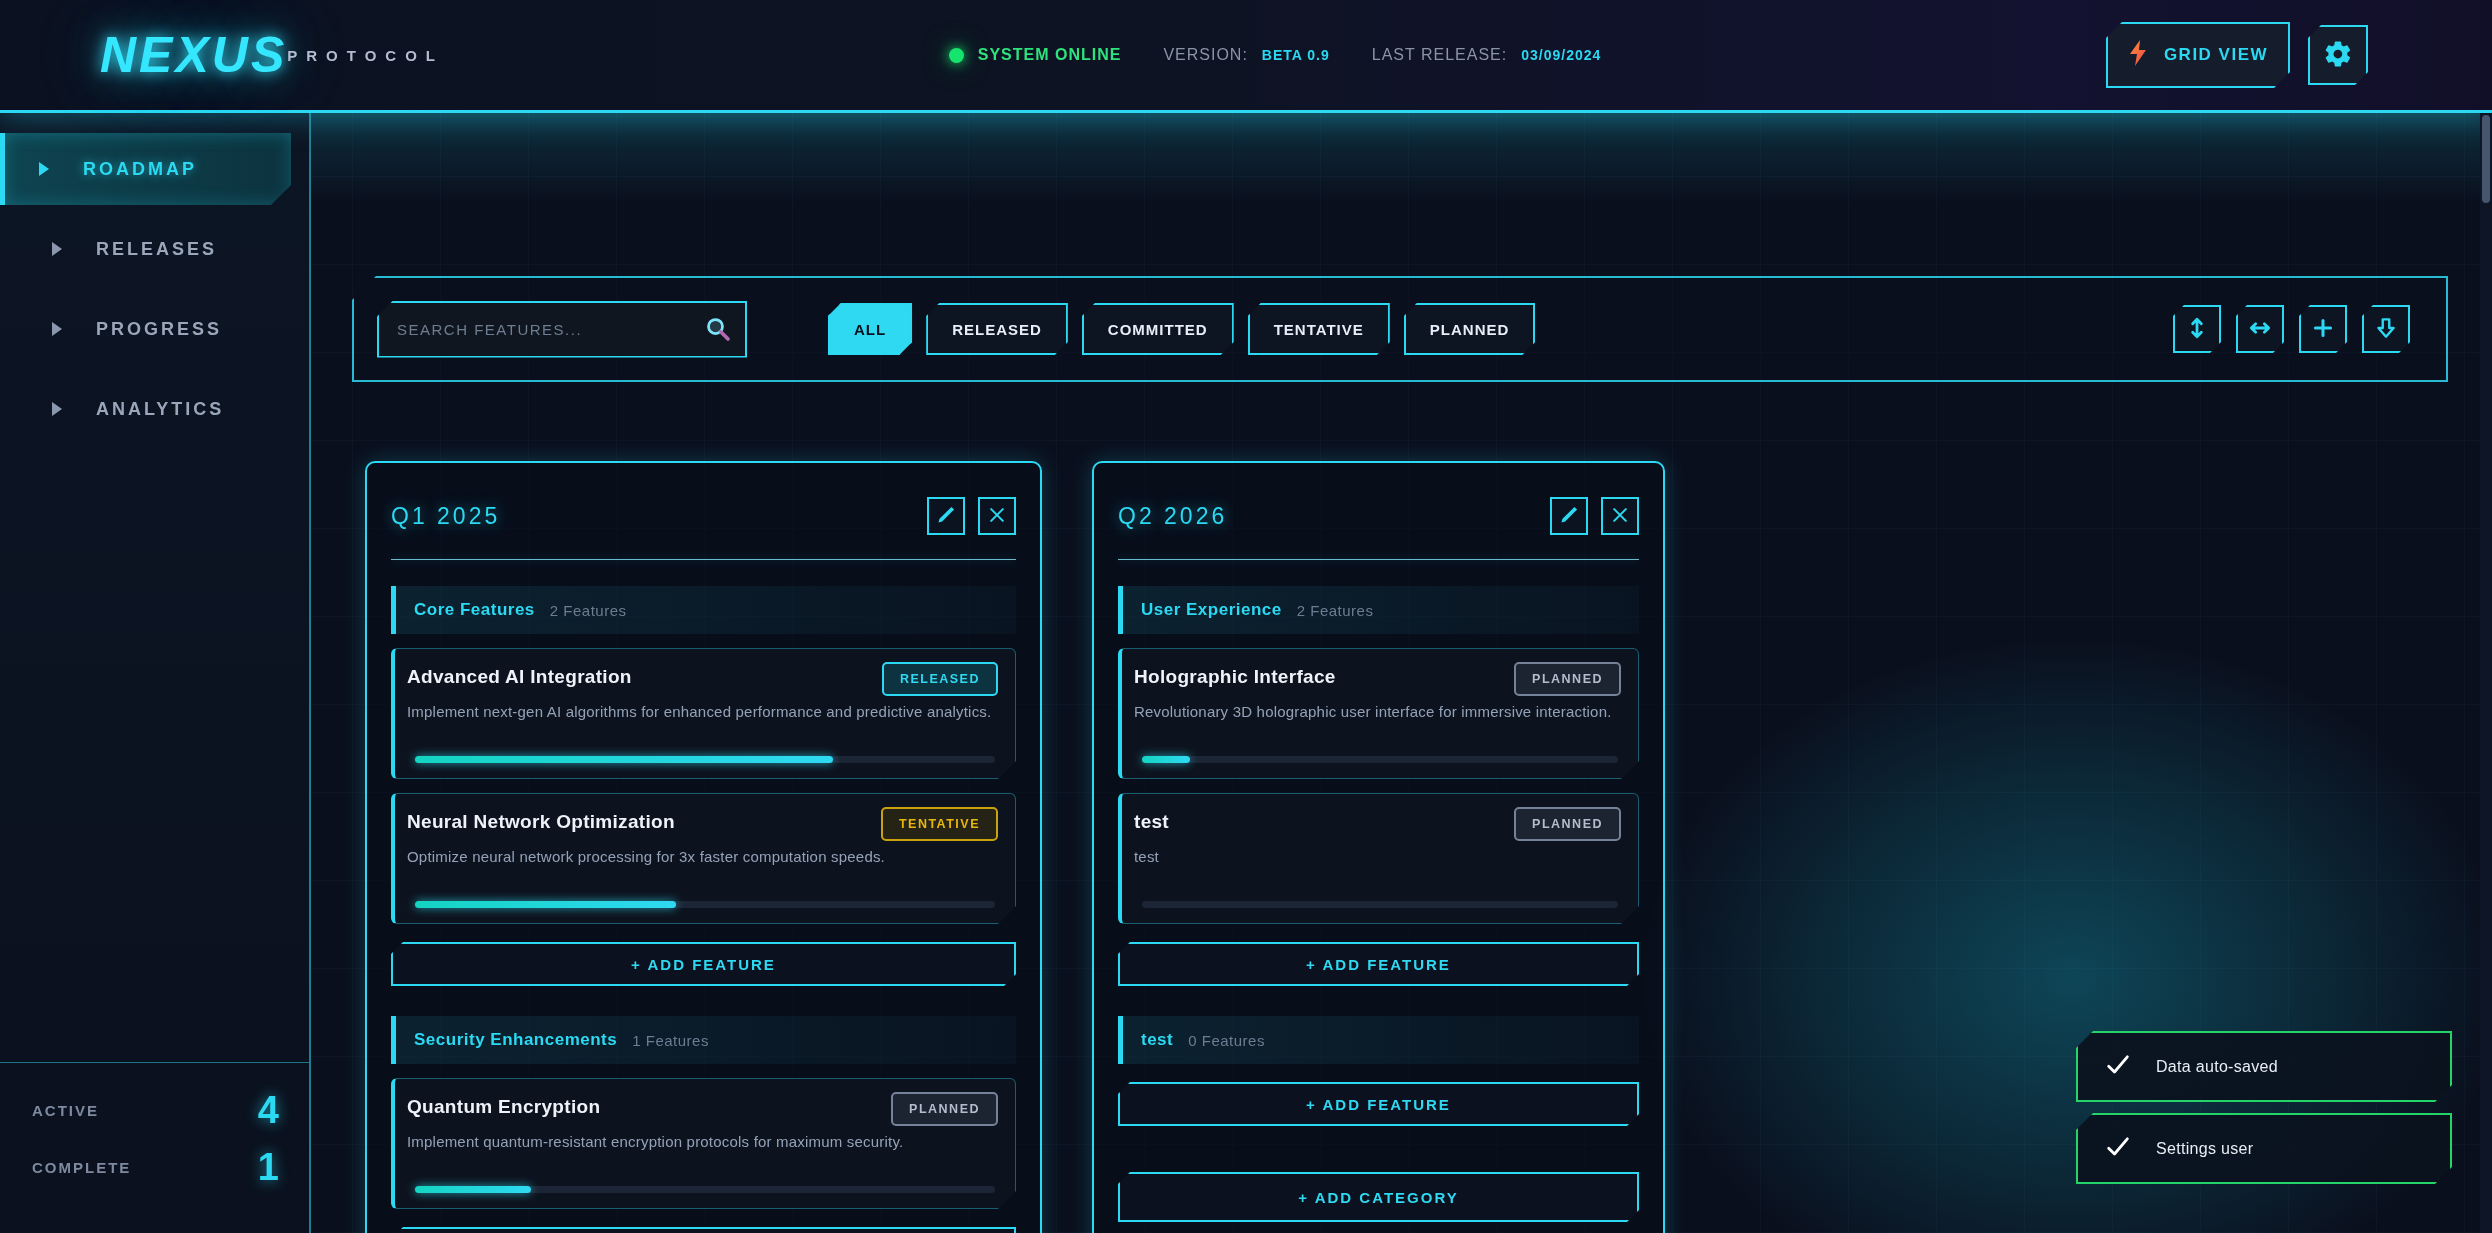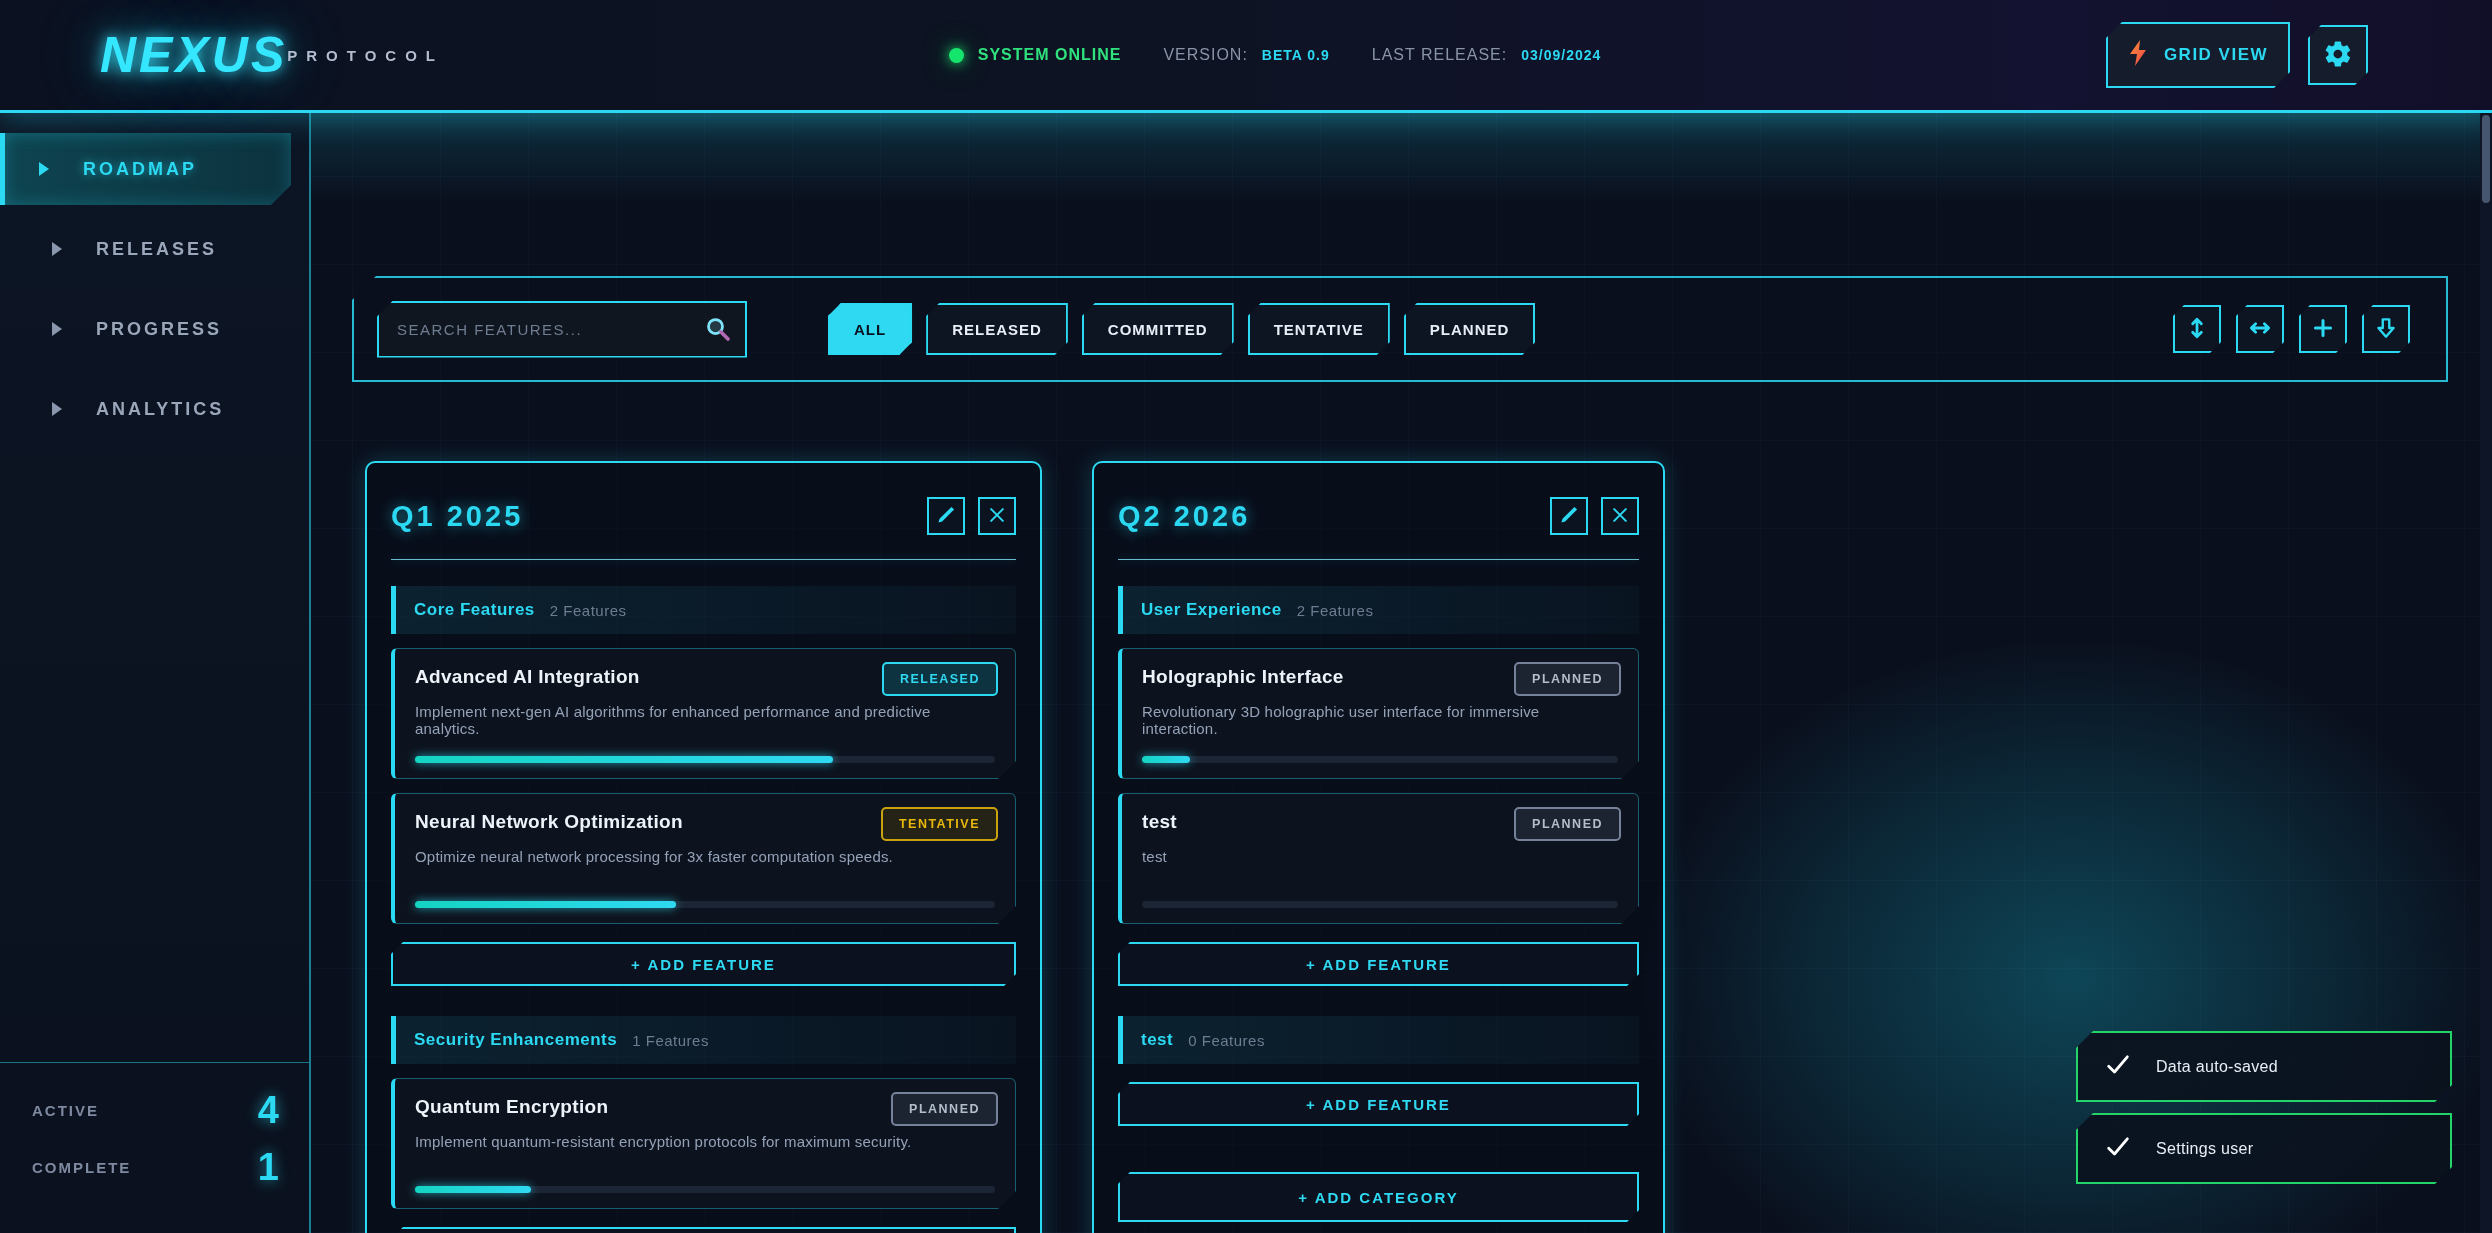--- a/index.html
+++ b/index.html
@@ -98,36 +98,36 @@
     display:flex; align-items:center; justify-content:center;
     clip-path:polygon(11px 0, 100% 0, 100% calc(100% - 11px), calc(100% - 11px) 100%, 0 100%, 0 11px); }
 
   
   .column { position:absolute; top:461px; height:920px; background:rgba(8,13,24,.55);
     border:2px solid #2bd9f2; border-radius:10px; padding:22px 24px;
     box-shadow:0 0 22px rgba(43,217,242,.22); z-index:2; }
   .column.q1 { left:365px; width:677px; }
   .column.q2 { left:1092px; width:573px; }
   .col-head { display:flex; align-items:center; justify-content:space-between; height:62px; }
-  .col-title { font-size:29px; font-weight:700; letter-spacing:3px; color:#2bd9f2;
+  .col-title { font-size:23px; font-weight:400; letter-spacing:3px; color:#2bd9f2;
     text-shadow:0 0 14px rgba(43,217,242,.6); }
   .col-actions { display:flex; gap:13px; }
   .col-icon-btn { width:38px; height:38px; background:#0c1320; border:2px solid #2bd9f2;
     display:flex; align-items:center; justify-content:center; cursor:pointer; }
   .col-divider { border-top:1px solid rgba(130,230,248,.8); margin-top:12px;
     box-shadow:0 0 8px rgba(43,217,242,.4); }
   .cat-bar { margin-top:26px; height:48px; display:flex; align-items:center; padding-left:18px;
     background:linear-gradient(90deg, rgba(43,217,242,.10), rgba(43,217,242,.03));
     border-left:5px solid #2bd9f2; }
   .cat-name { font-size:17px; font-weight:800; color:#2bd9f2; letter-spacing:.5px; }
   .cat-count { font-size:15px; color:#6e7c92; margin-left:15px; letter-spacing:.5px; }
   .feature-card { position:relative; margin-top:14px; height:131px; background:#0d131e;
     border:1px solid rgba(43,217,242,.38); border-left:4px solid #2bd9f2; border-radius:6px;
     clip-path:polygon(0 0, 100% 0, 100% calc(100% - 18px), calc(100% - 18px) 100%, 0 100%);
-    padding:17px 20px; cursor:pointer; }
+    padding:17px 12px; cursor:pointer; }
   .feature-title { font-size:19px; font-weight:800; color:#eef3fa; letter-spacing:.3px; }
   .feature-desc { margin-top:15px; font-size:15px; color:#94a2b8; letter-spacing:.2px; }
   .badge { position:absolute; top:13px; right:17px; padding:8px 16px; border-radius:5px;
     font-size:12.5px; font-weight:800; letter-spacing:1.5px; }
   .badge.released { color:#2fd9f2; border:2px solid #2bd9f2; background:rgba(16,78,92,.55); }
   .badge.tentative { color:#e7b70c; border:2px solid #c9a20d; background:rgba(92,72,8,.30); }
   .badge.planned { color:#b3bdcc; border:2px solid #76819a; background:rgba(72,82,102,.28); }
   .progress-track { position:absolute; left:20px; right:20px; bottom:15px; height:7px;
     background:#1c2535; border-radius:4px; }
   .progress-fill { height:100%; border-radius:4px;

